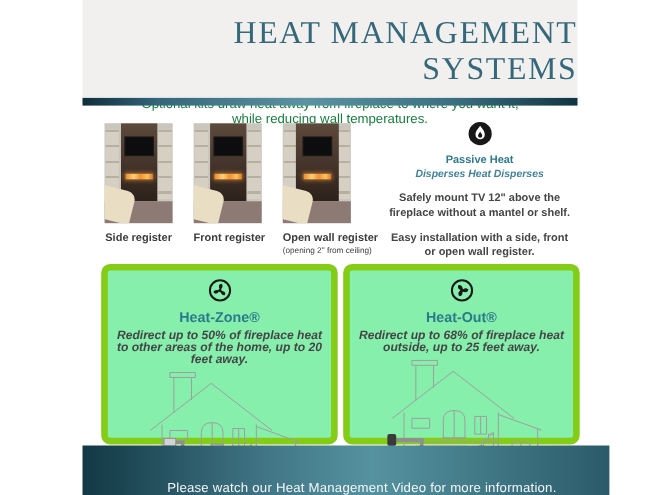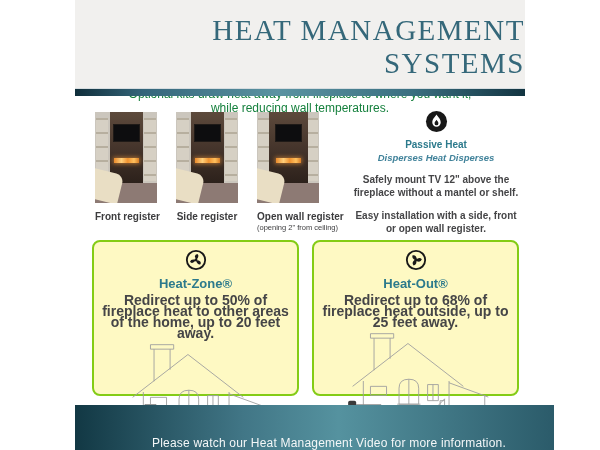--- a/index.html
+++ b/index.html
@@ -38,26 +38,26 @@
   .register-sublabel{font-size:7.5px;color:#3c3c3e;margin-top:1px;white-space:nowrap;}
 
   
   .passive{position:absolute;left:352px;top:110px;width:168px;text-align:center;}
   .badge{display:inline-block;width:23px;height:23px;}
   .passive-title{color:#2c7a8c;font-weight:bold;font-size:10px;margin-top:2px;}
   .passive-tagline{color:#40829a;font-style:italic;font-weight:bold;font-size:9.5px;margin-top:2px;}
   .passive-para{font-size:10px;font-weight:bold;color:#454547;line-height:12.5px;margin-top:11px;}
 
   
-  .kit-box{position:absolute;top:240px;width:203px;height:152px;background:#fef9c3;
-           border:2px solid #84cc16;border-radius:8px;text-align:center;}
+  .kit-box{position:absolute;top:240px;width:203px;height:152px;background:#86efac;
+           border:6px solid #84cc16;border-radius:8px;text-align:center;}
   .kit-box.zone{left:92px;} .kit-box.out{left:312px;}
   .kit-badge{display:inline-block;width:22px;height:22px;margin-top:7px;}
   .kit-title{color:#2c7a8c;font-weight:bold;font-size:13px;margin-top:1px;}
-  .kit-desc{font-size:14px;font-weight:bold;color:#454547;line-height:11px;margin:4px auto 0;width:188px;}
+  .kit-desc{font-size:11px;font-weight:bold;color:#454547;line-height:11px;margin:4px auto 0;width:188px;font-style:italic;}
   .house{margin-top:3px;}
 
   
   .footer{position:absolute;left:75px;top:405px;width:450px;height:45px;
           background:linear-gradient(90deg,#123844 0%,#417686 35%,#55929f 55%,#2b5b6a 100%);
           display:flex;align-items:flex-end;justify-content:center;padding-left:29px;}
   .footer-text{color:#f4f7f8;font-size:12px;letter-spacing:.2px;}
 </style>
 </head>
 <body>
@@ -67,46 +67,46 @@
   <div class="header">
     <div class="title">HEAT MANAGEMENT SYSTEMS</div>
     <div class="subtitle">
       <span>Optional kits draw heat away from fireplace to where you want it,</span><br>
       <span>while reducing wall temperatures.</span>
     </div>
   </div>
   <div class="accent-bar"></div>
 
   <div class="registers">
+
+    <div class="register">
+      <div class="photo">
+        <div class="shelf l"></div>
+        <div class="shelf r"></div>
+        <div class="panel"></div>
+        <div class="tv"></div>
+        <div class="flame-strip"></div>
+        <div class="floor"></div>
+        <div class="chair"></div>
+      </div>
+      <div class="register-label">Side register</div>
+      <div class="register-sublabel"></div>
+    </div>
 
     <div class="register">
       <div class="photo">
         <div class="shelf l"></div>
         <div class="shelf r"></div>
         <div class="panel"></div>
         <div class="tv"></div>
         <div class="flame-strip"></div>
         <div class="floor"></div>
         <div class="chair"></div>
       </div>
       <div class="register-label">Front register</div>
-      <div class="register-sublabel"></div>
-    </div>
-
-    <div class="register">
-      <div class="photo">
-        <div class="shelf l"></div>
-        <div class="shelf r"></div>
-        <div class="panel"></div>
-        <div class="tv"></div>
-        <div class="flame-strip"></div>
-        <div class="floor"></div>
-        <div class="chair"></div>
-      </div>
-      <div class="register-label">Side register</div>
       <div class="register-sublabel"></div>
     </div>
 
     <div class="register">
       <div class="photo">
         <div class="shelf l"></div>
         <div class="shelf r"></div>
         <div class="panel" style="left:12px;width:39px;"></div>
         <div class="tv"></div>
         <div class="flame-strip"></div>

